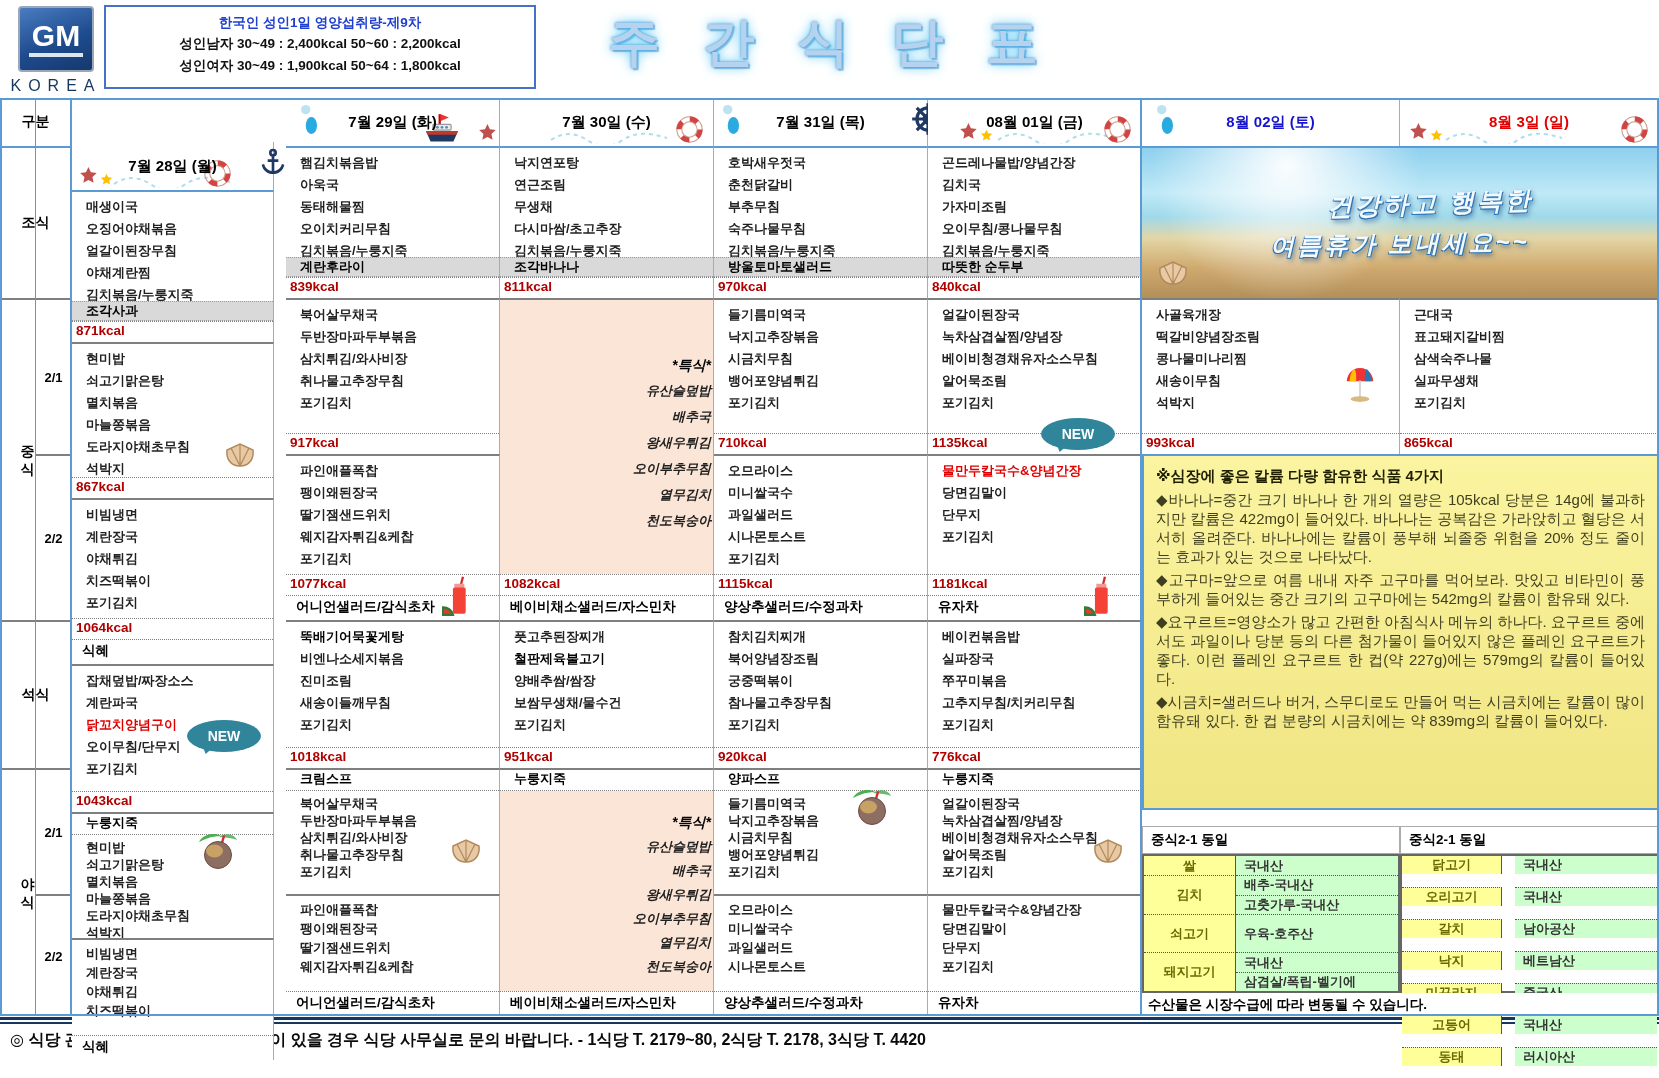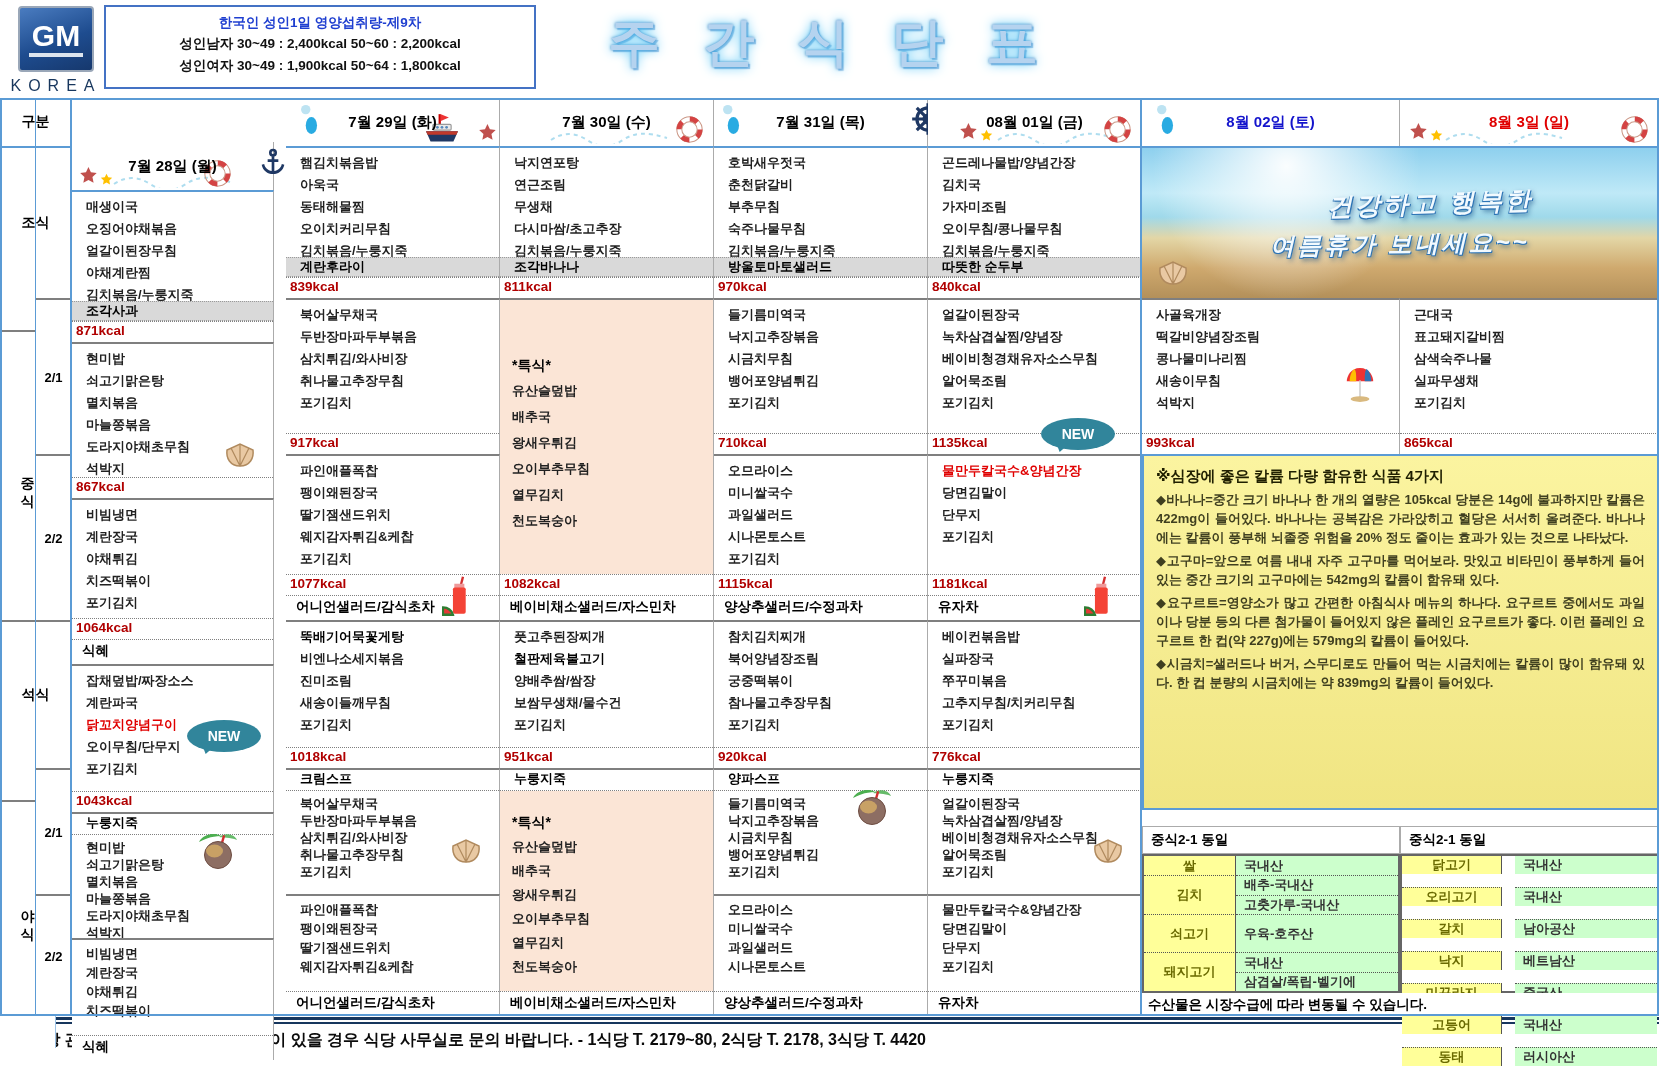--- a/index.html
+++ b/index.html
@@ -50,28 +50,28 @@
   .r-s1 .items .mi{line-height:17px;} .r-s2 .items .mi{line-height:19px;}
   .kcal{height:20px;line-height:18px;border-top:1px dotted #7f7f7f;color:#b00000;
         font-weight:bold;font-size:13.5px;padding-left:4px;}
   .dessert{height:18px;line-height:17px;background:#d9d9d9;border-top:1px dotted #9a9a9a;
         border-bottom:1px dotted #9a9a9a;font-weight:bold;font-size:13px;padding-left:14px;}
   .tea{height:24px;line-height:22px;border-top:1px dotted #7f7f7f;font-weight:bold;
         font-size:13.5px;padding-left:10px;}
   .cell-top{height:20px;line-height:18px;border-bottom:1px dotted #7f7f7f;font-weight:bold;
         font-size:13px;padding-left:14px;}
   
-  .cell-sp .items{background:#fbe5d6;text-align:left;padding-left:12px;}
+  .cell-sp .items{background:#fbe5d6;text-align:right;padding-left:12px;font-style:italic;}
   .sp-title{font-size:14px;font-weight:bold;line-height:26px;}
   .r-l12 .sp-title{margin-top:48px;} .r-s12 .sp-title{margin-top:14px;}
   .cell-sp .items .mi{line-height:26px;} .r-s12 .items .mi{line-height:24px;}
   
   .lbl{position:absolute;box-sizing:border-box;display:flex;align-items:center;justify-content:center;
        font-weight:bold;background:#fff;z-index:3;border-right:1px solid #9dc3e6;font-size:14px;}
-  .lab0{left:0;width:56px;margin-top:32px;} .lab01{left:0;width:72px;} .labsub{left:36px;width:36px;font-size:13px;}
+  .lab0{left:0;width:56px;} .lab01{left:0;width:72px;} .labsub{left:36px;width:36px;font-size:13px;}
   .vt{width:16px;word-break:break-all;text-align:center;line-height:18px;}
   
   .new-badge{position:absolute;width:74px;height:32px;background:#31859b;border-radius:50%;
        color:#fff;font-weight:bold;font-size:14px;display:flex;align-items:center;
        justify-content:center;z-index:5;}
   .new-badge:after{content:"";position:absolute;left:12px;bottom:-9px;border:7px solid transparent;
        border-top:10px solid #31859b;transform:rotate(14deg);}
   .b-br{right:26px;bottom:4px;} .b-mr{right:12px;top:54px;}
   .cell-icon{position:absolute;z-index:4;line-height:0;}
   .p-tr{top:16px;right:34px;} .p-mr{top:42%;right:22px;} .p-br{bottom:30px;right:16px;}
@@ -86,21 +86,21 @@
   .beach-t{font-weight:bold;font-style:italic;letter-spacing:3px;color:#f2faff;
      text-shadow:1px 1px 0 #2e74b5,-1px 1px 0 #2e74b5,2px 3px 5px rgba(0,60,120,.65);}
   .beach-t1{font-size:25px;transform:rotate(-2deg);margin-left:60px;}
   .beach-t2{font-size:24px;transform:rotate(-1deg);margin-top:8px;}
   .beach-shell{position:absolute;left:14px;bottom:8px;}
   
   .info{position:absolute;left:1142px;top:454px;width:517px;height:356px;box-sizing:border-box;
      border:2px solid #5b9bd5;background:linear-gradient(180deg,#fbf4a0,#f0e583);
      padding:8px 12px 4px 12px;z-index:3;overflow:hidden;}
   .info-title{font-size:15px;font-weight:bold;color:#1f1f00;line-height:24px;}
-  .info p{margin:2px 0 4px 0;font-size:13px;font-weight:bold;color:#3f3f1f;line-height:19px;text-align:justify;}
+  .info p{margin:2px 0 4px 0;font-size:15px;font-weight:normal;color:#3f3f1f;line-height:19px;text-align:justify;}
   
   .note{position:absolute;top:826px;height:28px;box-sizing:border-box;background:#fff;
      border:1px solid #ababab;display:flex;align-items:center;padding-left:8px;
      font-weight:bold;font-size:13.5px;z-index:3;}
   .org{position:absolute;top:854px;height:139px;display:grid;grid-template-rows:repeat(7,1fr);
      border:2px solid #666;box-sizing:border-box;background:#fff;z-index:3;}
   .org-left{left:1142px;width:258px;grid-template-columns:92px 1fr;}
   .org-right{left:1400px;width:259px;grid-template-columns:100px 1fr;gap:13px;}
   .oc{border-top:1px dotted #555;border-right:1px solid #555;display:flex;align-items:center;
      font-weight:bold;font-size:13px;box-sizing:border-box;}

